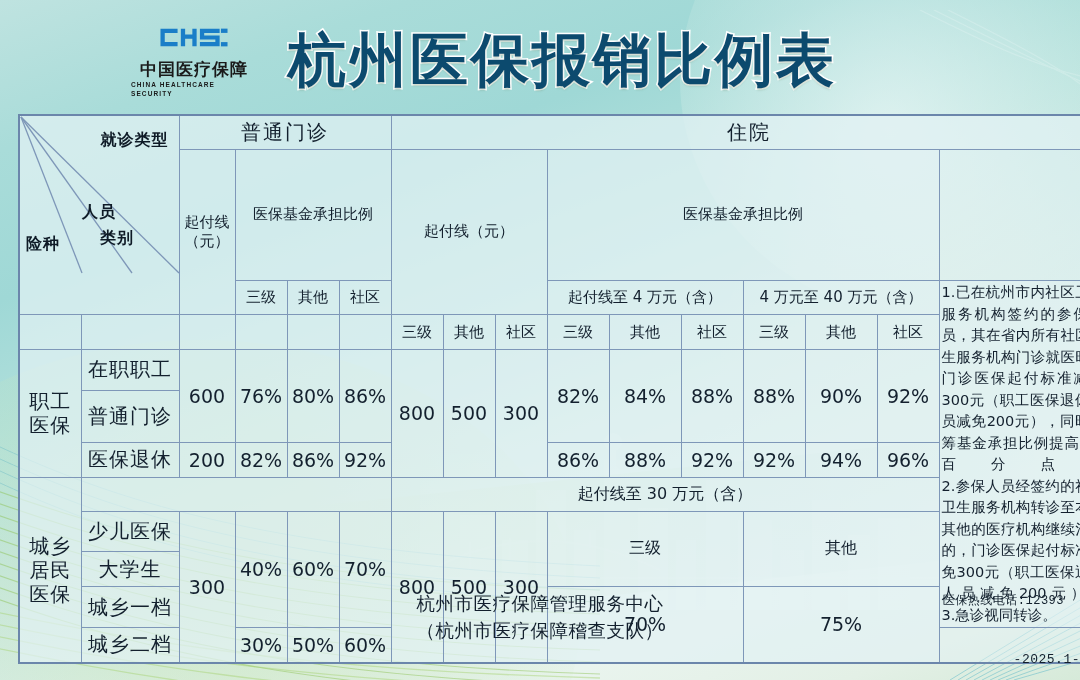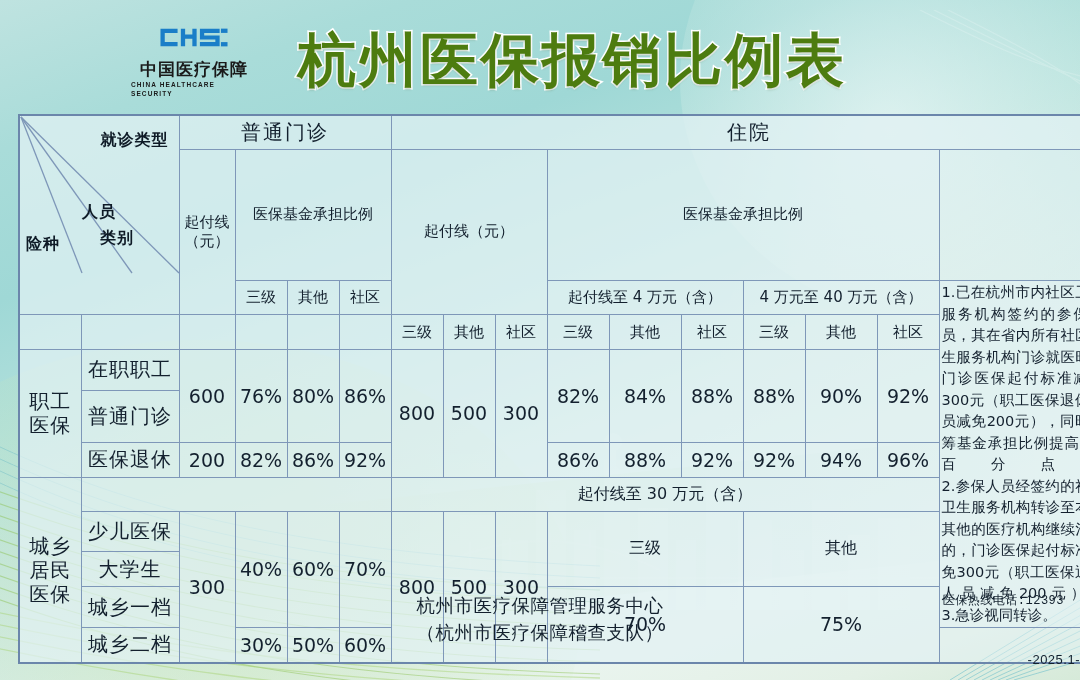--- a/index.html
+++ b/index.html
@@ -69,24 +69,24 @@
   #logo { position: absolute; left: 131px; top: 26px; width: 126px; height: 72px;
           display: flex; flex-direction: column; align-items: center; }
   #logo .mark { width: 106px; height: 36px; }
   #logo .cn   { font-family: "Liberation Sans", sans-serif; font-size: 17px;
                 font-weight: bold; color: #1a1a1a; letter-spacing: 1px;
                 line-height: 20px; margin-top: 11px; }
   #logo .en   { font-size: 6.5px; font-weight: bold; color: #1a1a1a;
                 letter-spacing: 1.1px; line-height: 9px; }
 
   #title {
-    position: absolute; left: 298px; top: 22px;
+    position: absolute; left: 288px; top: 22px;
     font-family: "DejaVu Sans", "Liberation Sans", sans-serif;
     font-size: 58px; font-weight: bold; letter-spacing: 3px;
-    color: #4d7c0f;
+    color: #0c4a6e;
     -webkit-text-stroke: 3px #ffffff;
     paint-order: stroke fill;
     text-shadow: 0 2px 2px rgba(120,150,120,.35);
   }
 
   
   #table-wrap { position: absolute; left: 18px; top: 114px; width: 1040px; }
   table.main {
     width: 1040px;
     border-collapse: collapse;
@@ -136,21 +136,21 @@
   td.notes p { text-align: justify; text-align-last: justify; margin: 0; }
   td.notes p.last { text-align-last: left; }
 
   
   #footer {
     position: absolute; left: 0; top: 592px; width: 1080px;
     text-align: center;
   }
   #footer .f-line {
     font-size: 18.5px; color: #13202e; line-height: 27px;
-    font-family: Liberation Sans, sans-serif;
+    font-family: Liberation Mono, monospace;
     letter-spacing: .5px;
   }
   #footer .f-date { font-size: 13px; text-align: right; }
   #hotline {
     position: absolute; right: 16px; top: 592px;
     font-size: 12px; color: #12202d; letter-spacing: .5px;
     font-family: Liberation Mono, monospace;
     margin-left: 27px;
   }
 </style>

